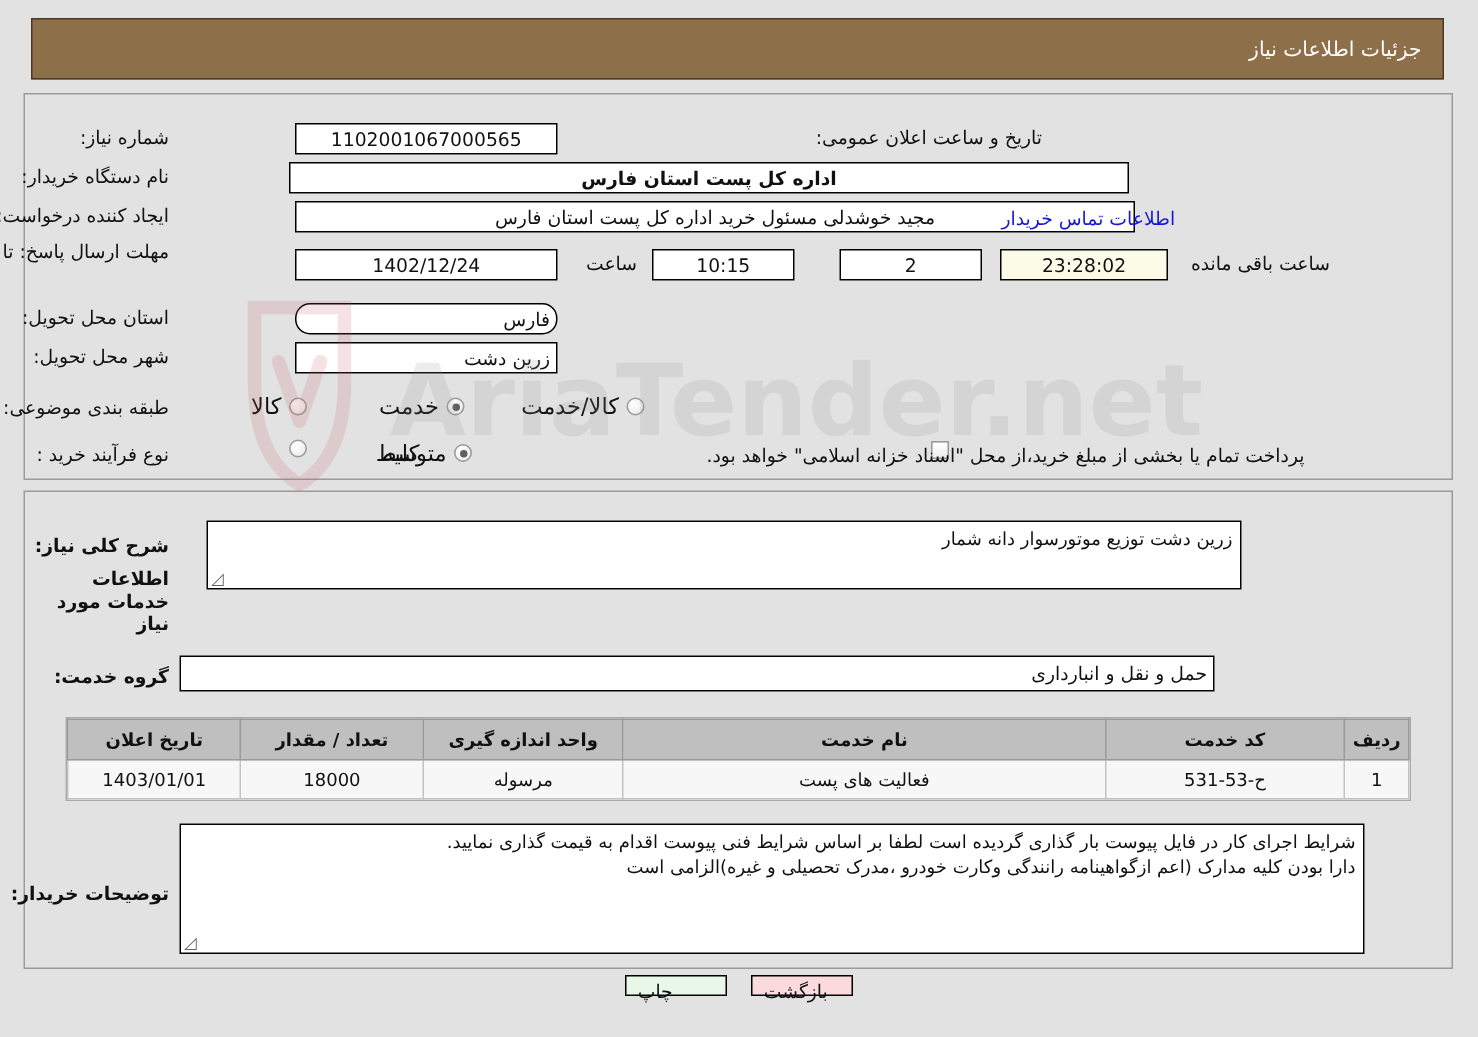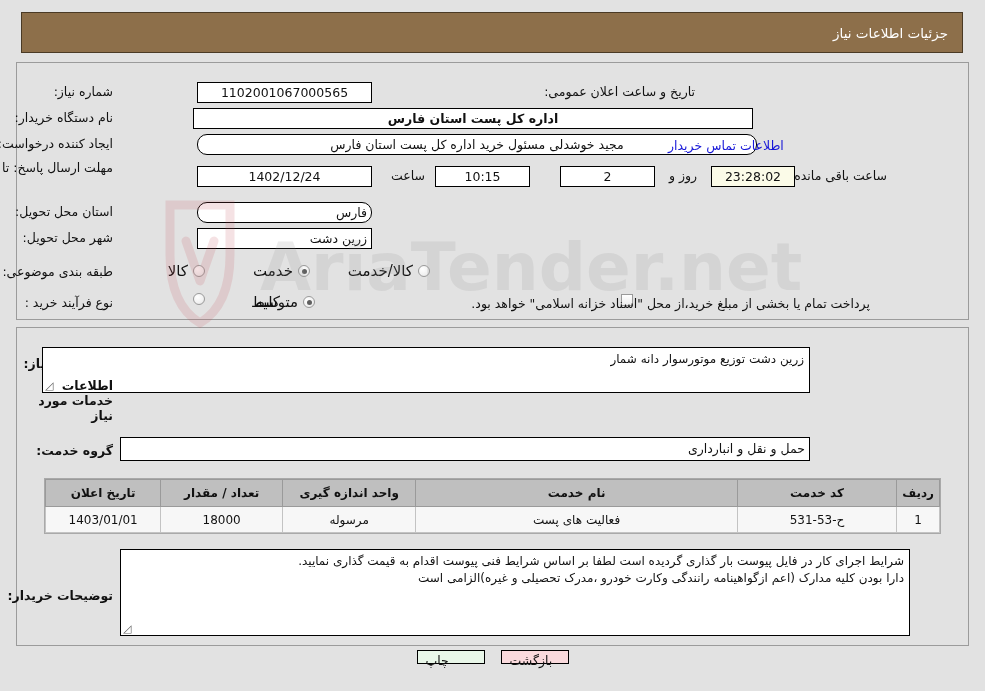--- a/index.html
+++ b/index.html
@@ -250,35 +250,35 @@
   </div>
 
   <div class="frow" style="right:872px; top:110px;">
     <span class="flabel">نام دستگاه خریدار:</span>
   </div>
   <div class="fbox ctr" style="position:absolute; right:232px; top:108px; width:560px; z-index:3;font-weight:bold;">اداره کل پست استان فارس</div>
 
   <div class="frow" style="right:872px; top:136px;">
     <span class="flabel">ایجاد کننده درخواست:</span>
   </div>
-  <div class="fbox ctr" style="position:absolute; right:228px; top:134px; width:560px; z-index:3;border-radius:10px;">مجید خوشدلی مسئول خرید اداره کل پست استان فارس</div>
+  <div class="fbox ctr" style="position:absolute; right:228px; top:134px; width:560px; z-index:3;">مجید خوشدلی مسئول خرید اداره کل پست استان فارس</div>
   <div class="frow" style="right:752px; left:null; top:138px;" style2="">
   </div>
   <div style="position:absolute; right:790px; top:137px; z-index:3;"></div>
   <span class="linkish" style="position:absolute; left:668px; top:138px; z-index:4;">اطلاعات تماس خریدار</span>
 
   <div class="frow" style="right:872px; top:160px; flex-direction:column; align-items:flex-end;">
     <span class="flabel">مهلت ارسال پاسخ: تا تاریخ:</span>
   </div>
   <div class="fbox ctr" style="position:absolute; right:613px; top:166px; width:175px; z-index:3;">1402/12/24</div>
   <span class="flabel" style="position:absolute; right:560px; top:168px; z-index:3;">ساعت</span>
   <div class="fbox ctr" style="position:absolute; right:455px; top:166px; width:95px; z-index:3;">10:15</div>
   <div class="fbox ctr" style="position:absolute; right:330px; top:166px; width:95px; z-index:3;">2</div>
   <span class="flabel" style="position:absolute; right:288px; top:168px; z-index:3;">روز و</span>
-  <div class="fbox ctr countbox" style="position:absolute; right:190px; top:166px; width:84px; z-index:3;">23:28:02</div>
+  <div class="fbox ctr countbox" style="position:absolute; right:206px; top:166px; width:112px; z-index:3;">23:28:02</div>
   <span class="flabel" style="position:absolute; right:98px; top:168px; z-index:3;">ساعت باقی مانده</span>
 
   <div class="frow" style="right:872px; top:204px;">
     <span class="flabel">استان محل تحویل:</span>
   </div>
   <div class="fbox rt" style="position:absolute; right:613px; top:202px; width:175px; z-index:3;border-radius:10px;">فارس</div>
 
   <div class="frow" style="right:872px; top:230px;">
     <span class="flabel">شهر محل تحویل:</span>
   </div>
@@ -313,21 +313,21 @@
   <div class="frow" style="right:670px; top:293px; gap:5px;">
     <span class="radio on"></span>
     <span class="opt">متوسط</span>
   </div>
   <span class="cbx" style="position:absolute; right:352px; top:294px; z-index:3;"></span>
   <span class="flabel" style="position:absolute; right:115px; left:122px; top:296px; z-index:3; text-align:right;">پرداخت تمام یا بخشی از مبلغ خرید،از محل "اسناد خزانه اسلامی" خواهد بود.</span>
 
   <div class="panel" id="panel-mid"></div>
 
   <span class="flabel fbold" style="position:absolute; right:872px; top:356px; z-index:3;">شرح کلی نیاز:</span>
-  <div class="tarea" style="position:absolute; right:175px; top:347px; width:768px; height:46px; z-index:3;">
+  <div class="tarea" style="position:absolute; right:157px; top:347px; width:690px; height:46px; z-index:3;">
     <span>زرین دشت توزیع موتورسوار دانه شمار</span>
     <span class="grip">◺</span>
   </div>
 
   <div class="section-title" style="right:872px; top:378px;margin-left:19px;">اطلاعات خدمات مورد نیاز</div>
 
   <span class="flabel fbold" style="position:absolute; right:872px; top:443px; z-index:3;">گروه خدمت:</span>
   <div class="fbox rt" style="position:absolute; right:175px; top:437px; width:690px; height:24px; line-height:22px; z-index:3;">حمل و نقل و انبارداری</div>
 
   <div class="tbl-wrap">

